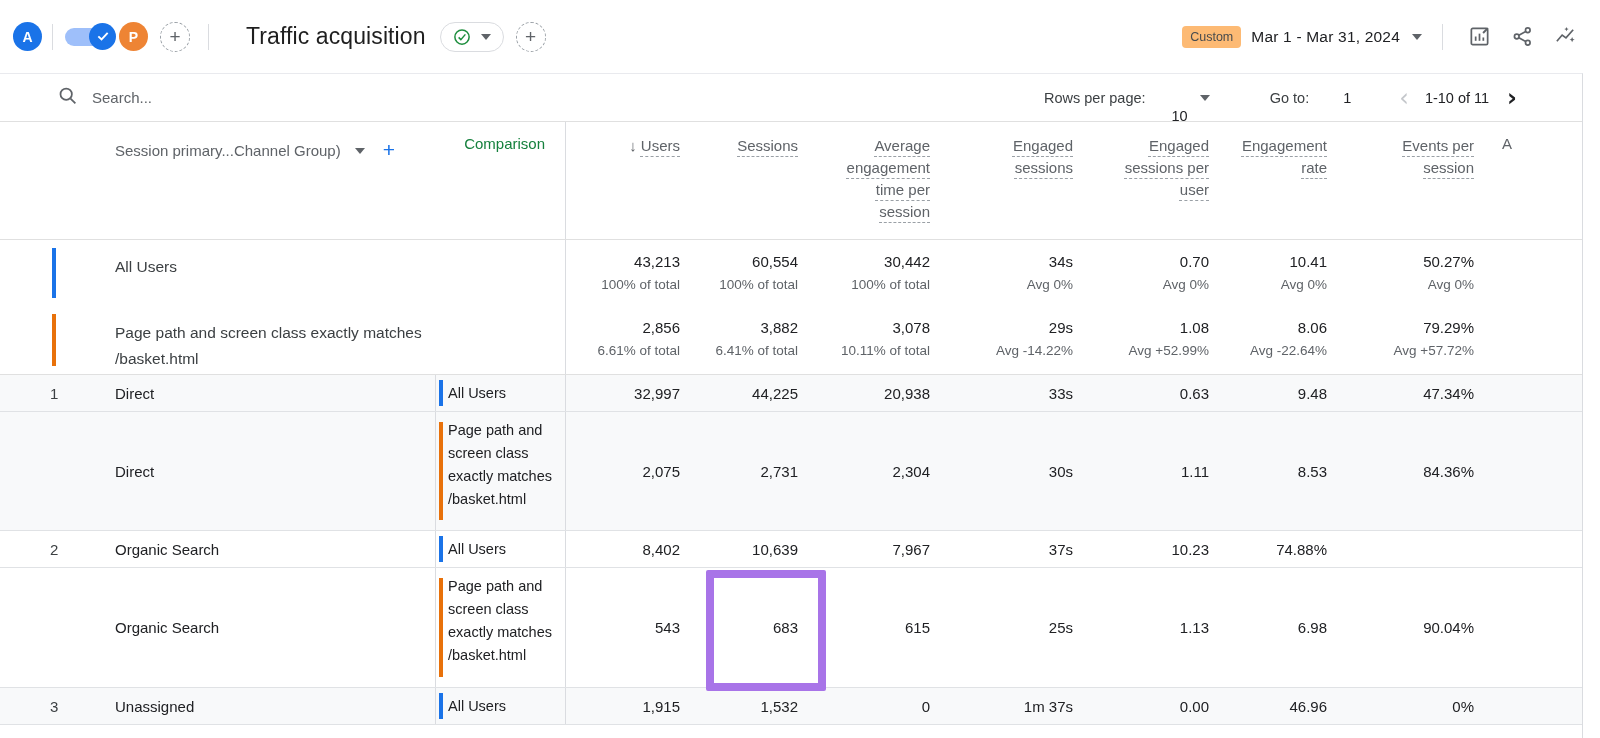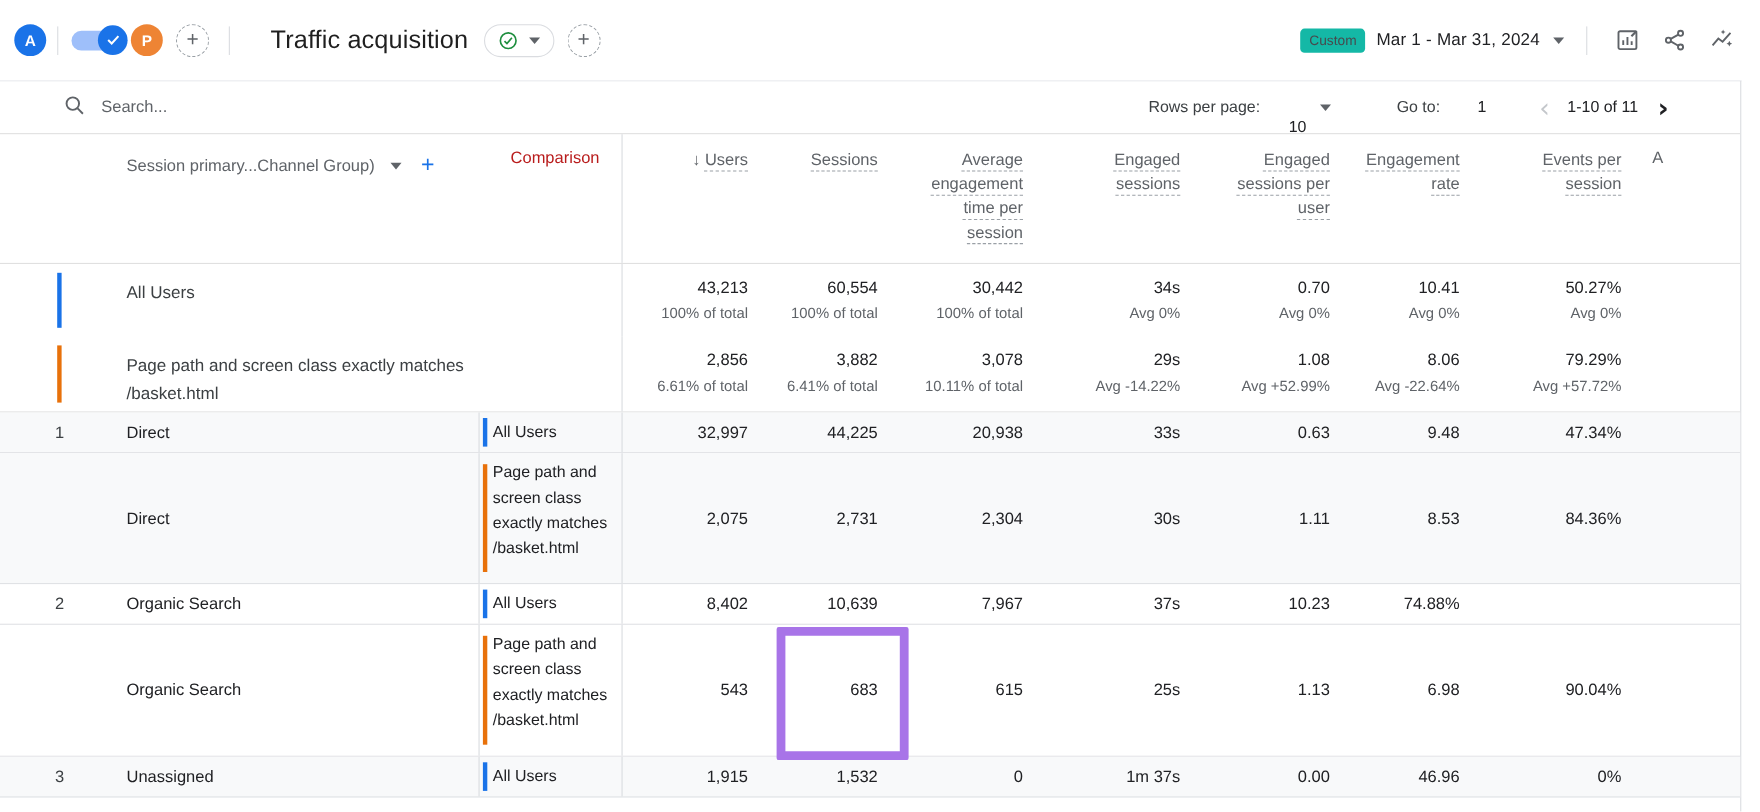--- a/index.html
+++ b/index.html
@@ -23,21 +23,21 @@
             font-size:14px; font-weight:bold; margin-left:10px; }
   .dashplus { width:30px; height:30px; border-radius:50%; border:1.5px dashed #9aa0a6; color:#5f6368;
               display:flex; align-items:center; justify-content:center; font-size:19px; font-weight:300;
               margin-left:12px; background:#fff; }
   .report-title { font-size:23px; color:#1f1f1f; margin-left:20px; letter-spacing:0.1px; }
   .title-pill { display:flex; align-items:center; gap:10px; margin-left:14px; height:30px;
                 padding:0 12px; border:1px solid #dadce0; border-radius:15px; background:#fff; }
   .caret { width:0; height:0; border-left:5px solid transparent; border-right:5px solid transparent;
            border-top:6px solid #5f6368; display:inline-block; }
   .topbar-right { margin-left:auto; display:flex; align-items:center; margin-right:22px; }
-  .custom-chip { background:#14b8a6; color:#474b4e; font-size:12.5px; padding:4px 8px; border-radius:4px; }
+  .custom-chip { background:#fdba74; color:#474b4e; font-size:12.5px; padding:4px 8px; border-radius:4px; }
   .date-text { font-size:15.5px; color:#202124; margin-left:10px; letter-spacing:0.2px; }
   .date-caret { margin-left:12px; }
   .icon-btn { width:26px; height:26px; margin-left:17px; display:flex; align-items:center; justify-content:center; }
   .icon-btn svg { width:23px; height:23px; stroke:#5f6368; fill:none; stroke-width:1.8; }
 
   
   .card { position:absolute; left:0; top:73px; width:1583px; height:665px;
           border-top:1px solid #e9eaee; border-right:1px solid #dadce0; background:#fff; }
 
   
@@ -66,21 +66,21 @@
           padding-left:50px; }
   .metric { text-align:right; padding-right:26px; }
   .m-first { border-left:1px solid #dadce0; }
 
   
   .headrow { height:118px; border-bottom:1px solid #e0e0e0; color:#5f6368; font-size:15px; }
   .dimcell { grid-column:1 / span 2; display:flex; align-items:flex-start; padding:20px 0 0 65px; }
   .dim-label { color:#5f6368; }
   .dim-caret { margin-left:14px; margin-top:6px; }
   .dim-plus { color:#1a73e8; font-size:21px; font-weight:400; margin-left:18px; margin-top:-4px; }
-  .compcell { padding-top:13px; padding-right:20px; text-align:right; color:#b91c1c; }
+  .compcell { padding-top:13px; padding-right:20px; text-align:right; color:#15803d; }
   .mhead { padding-top:13px; line-height:22px; }
   .mhead .lbl { text-decoration:underline; text-decoration-style:dashed; text-decoration-color:#9aa0a6;
                 text-decoration-thickness:1px; text-underline-offset:5px; }
   .sort-arrow { margin-right:4px; text-decoration:none; display:inline-block; color:#5f6368; }
   .sliver { overflow:hidden; padding:13px 0 0 2px; color:#5f6368; white-space:nowrap; }
 
   
   .totrow1 { height:66px; }
   .totrow2 { height:69px; border-bottom:1px solid #e0e0e0; }
   .totcell { grid-column:1 / span 3; position:relative; padding:14px 0 0 65px; font-size:15.5px; color:#3c4043; }

